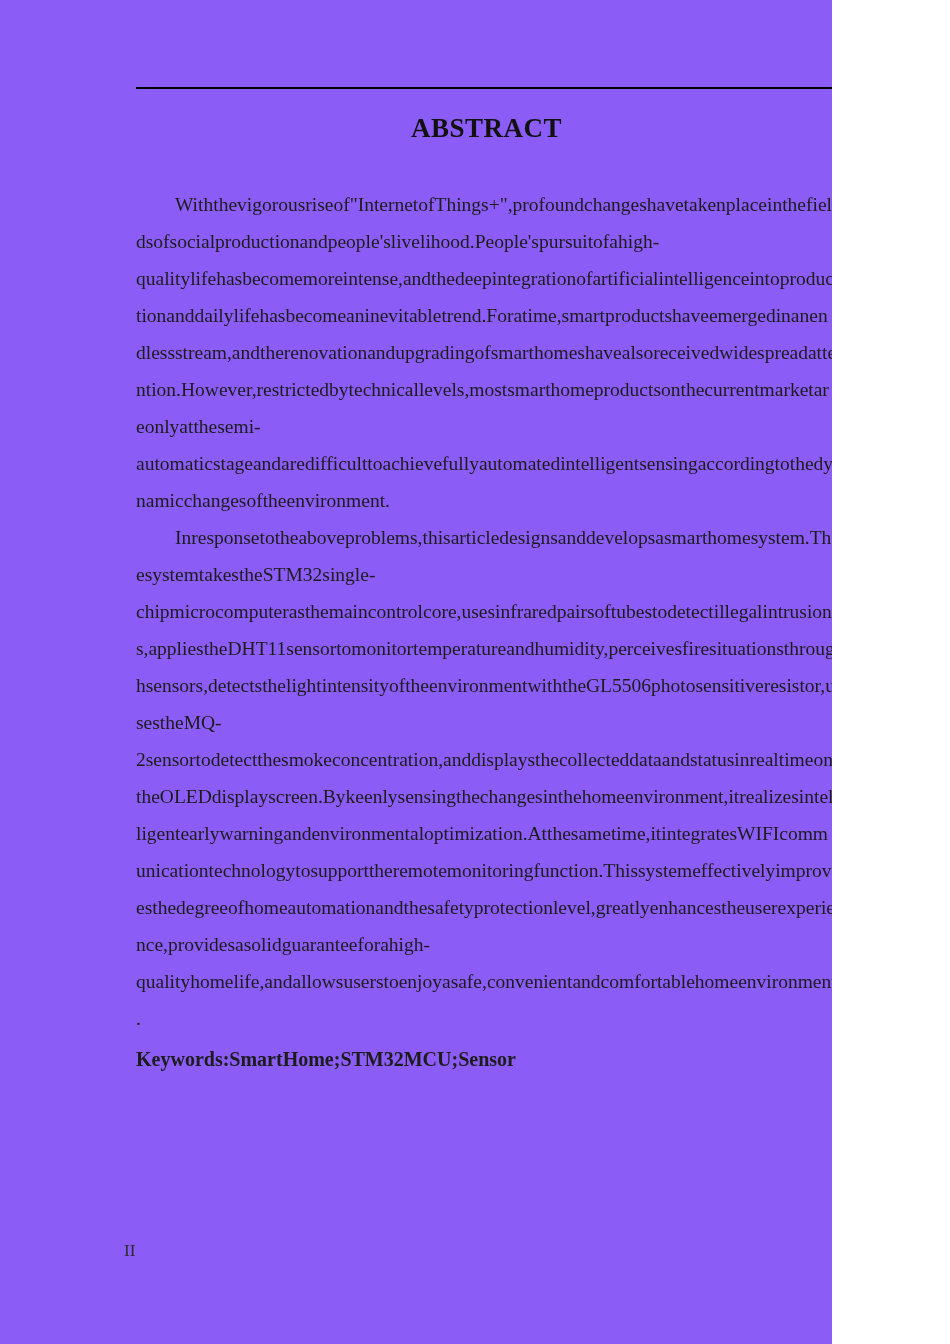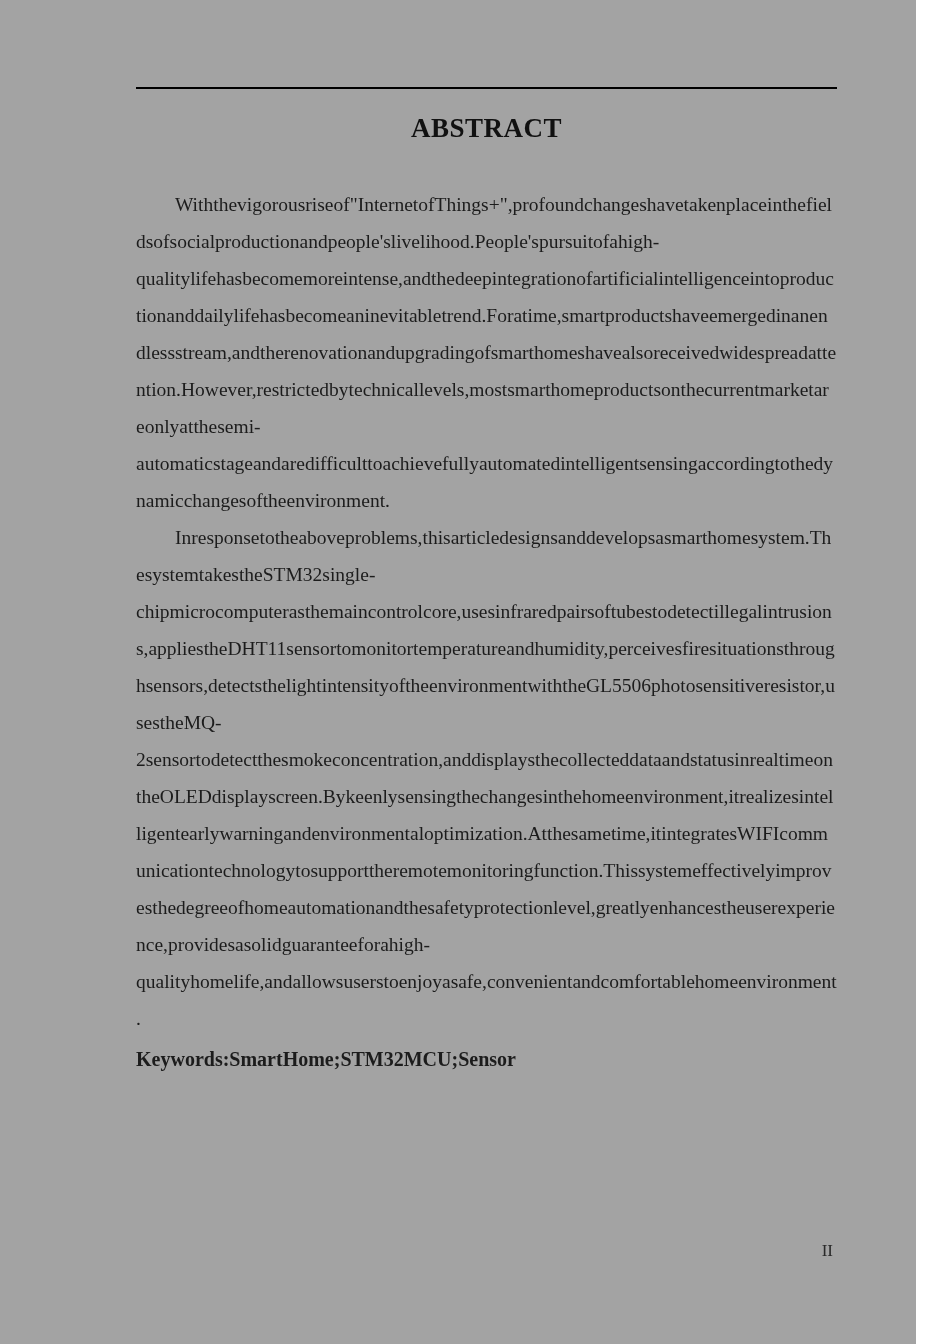--- a/index.html
+++ b/index.html
@@ -2,23 +2,23 @@
 <html><head>
 <meta charset="utf-8">
 <style>
   html, body {
     margin: 0;
     padding: 0;
     background: #ffffff;
   }
   .page {
     position: relative;
-    width: 916px;
+    width: 832px;
     height: 1344px;
-    background: #a3a3a3;
+    background: #8b5cf6;
     font-family: "Liberation Serif", serif;
     color: #1c1c1c;
     overflow: hidden;
   }
   .header-rule {
     position: absolute;
     left: 136px;
     top: 87px;
     width: 701px;
     height: 2px;
@@ -60,24 +60,24 @@
     width: 701px;
     margin: 0;
     font-size: 20px;
     line-height: 26px;
     color: #1c1c1c;
     overflow-wrap: break-word;
     font-weight: bold;
   }
   .footer {
     position: absolute;
-    left: 132px;
+    left: 124px;
     top: 1241px;
     width: 701px;
-    text-align: right;
+    text-align: left;
   }
   .page-number {
     font-size: 17px;
     color: #2a2a2a;
   }
 </style>
 </head>
 <body>
 
 <div class="page">

